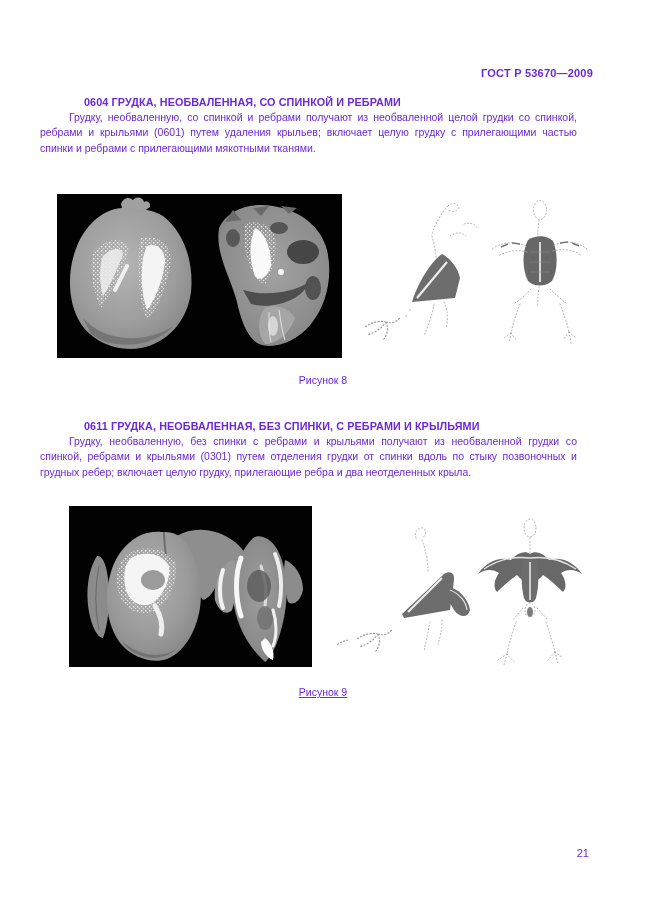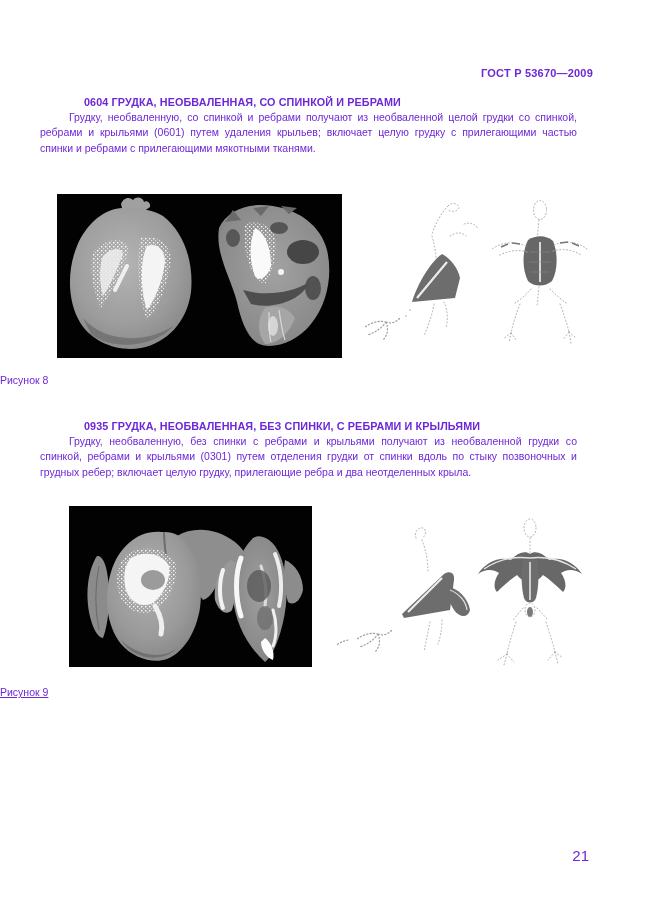--- a/index.html
+++ b/index.html
@@ -17,25 +17,25 @@
   }
   .sec-heading.h1 { top:96px; }
   .sec-heading.h2 { top:420px; }
   .sec-body {
     position:absolute; left:40px; width:537px;
     font-size:10.5px; line-height:15.4px; text-align:justify; text-indent:29px;
   }
   .sec-body.b1 { top:110px; }
   .sec-body.b2 { top:434px; }
   .fig-caption {
-    position:absolute; left:0; width:646px; text-align:left; font-size:10.5px;
+    position:absolute; left:0; width:646px; text-align:center; font-size:10.5px;
   }
   .fig-caption.c1 { top:374px; }
   .fig-caption.c2 { top:686px;text-decoration:underline; }
-  .page-num { position:absolute; top:847px; right:57px; font-size:15px; }
+  .page-num { position:absolute; top:847px; right:57px; font-size:11px; }
   svg.photo, svg.skel { position:absolute; display:block; }
   #photo1 { left:57px;  top:194px; width:285px; height:164px; }
   #skel1  { left:330px; top:196px; width:272px; height:152px; }
   #photo2 { left:69px;  top:506px; width:243px; height:161px; }
   #skel2  { left:330px; top:510px; width:272px; height:158px; }
   
   .st { fill:none; stroke:#aeaeae; stroke-width:1; stroke-dasharray:1 2.4; stroke-linecap:round; }
   .st2 { fill:none; stroke:#9d9d9d; stroke-width:1.2; stroke-dasharray:1.2 2.2; stroke-linecap:round; }
 </style>
 </head>
@@ -115,21 +115,21 @@
       <path class="st" d="M224,49 C236,44 248,46 257,53 M223,55 C233,52 243,54 251,59"></path>
       <path d="M230,47 L238,46 M242,47 L249,50" stroke="#777777" stroke-width="1.5" fill="none"></path>
       <path class="st" d="M209,91 C208,98 208,104 207,110 M201,93 C196,99 190,104 185,107 M220,93 C226,99 232,104 236,107"></path>
       <path class="st" d="M190,108 C186,118 183,128 181,137 M181,137 L173,143 M181,137 L179,147 M181,137 L187,145"></path>
       <path class="st" d="M230,108 C234,118 237,128 239,136 M239,136 L233,144 M239,136 L241,147 M239,136 L246,142"></path>
     </g>
   </svg>
 
   <div class="fig-caption c1">Рисунок 8</div>
 
-  <div class="sec-heading h2">0935 ГРУДКА, НЕОБВАЛЕННАЯ, БЕЗ СПИНКИ, С РЕБРАМИ И  КРЫЛЬЯМИ</div>
+  <div class="sec-heading h2">0611 ГРУДКА, НЕОБВАЛЕННАЯ, БЕЗ СПИНКИ, С РЕБРАМИ И  КРЫЛЬЯМИ</div>
   <div class="sec-body b2">Грудку, необваленную, без спинки с ребрами и крыльями получают из необваленной грудки со спинкой, ребрами и крыльями (0301) путем отделения грудки от спинки вдоль по стыку позвоночных и грудных ребер; включает целую грудку, прилегающие ребра и два неотделенных крыла.</div>
 
   <svg id="photo2" class="photo" viewBox="0 0 243 161">
     <defs>
       <radialGradient id="p2l" cx="45%" cy="40%" r="70%">
         <stop offset="0%" stop-color="#b0b0b0"></stop>
           <stop offset="60%" stop-color="#9a9a9a"></stop>
           <stop offset="100%" stop-color="#818181"></stop>
       </radialGradient>
       <radialGradient id="p2r" cx="50%" cy="45%" r="75%">

